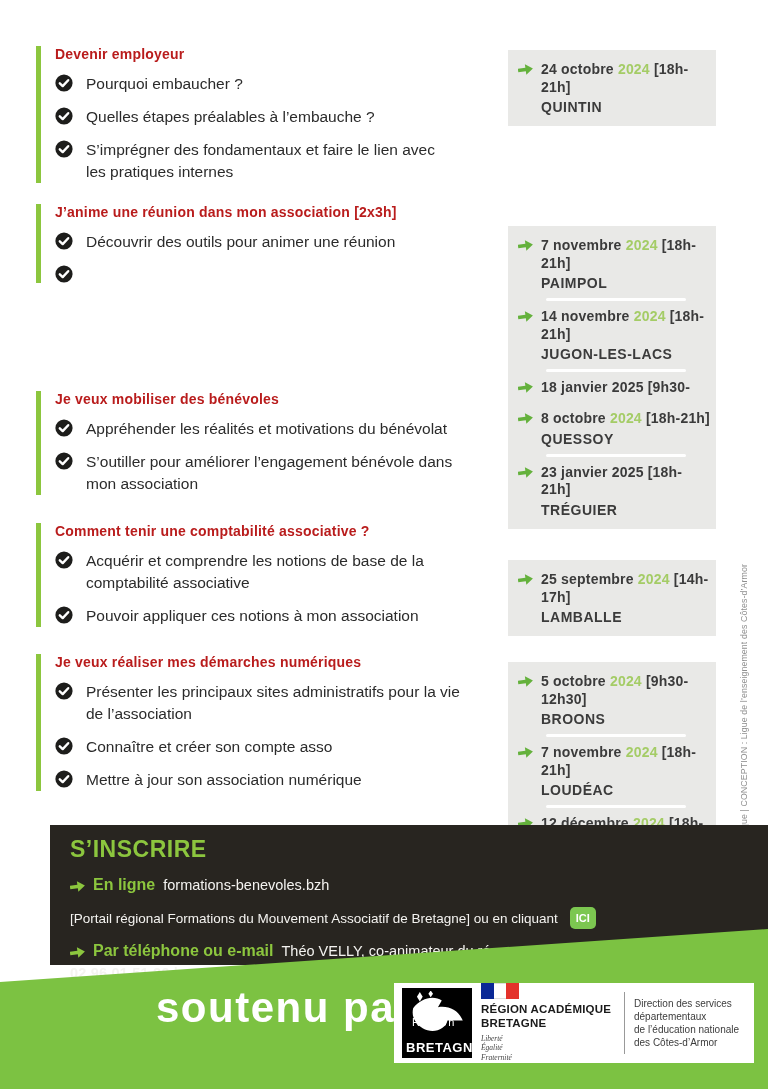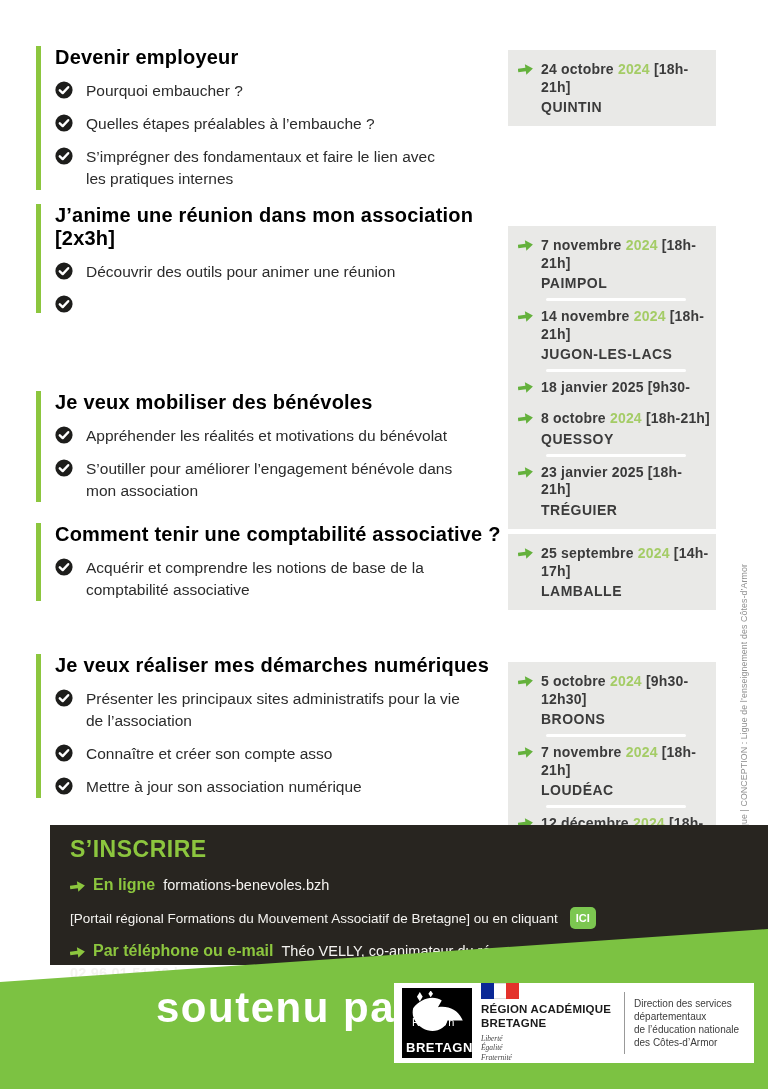--- a/index.html
+++ b/index.html
@@ -5,21 +5,21 @@
 <style>
   html,body{margin:0;padding:0;}
   body{
     width:768px;height:1089px;position:relative;overflow:hidden;
     background:#ffffff;font-family:"Liberation Sans",sans-serif;
   }
   #content{position:absolute;inset:0;}
 
   
   .course{position:absolute;left:36px;width:482px;border-left:5px solid #8CC63E;padding-left:14px;z-index:1;box-sizing:border-box;}
-  .course-title{margin:0 0 3px 0;font-size:20px;font-weight:bold;color:#000000;letter-spacing:.2px;}
+  .course-title{margin:0 0 3px 0;font-size:14px;font-weight:bold;color:#b91c1c;letter-spacing:.2px;}
   .bullet{display:flex;gap:13px;margin-top:11px;align-items:flex-start;}
   .check{flex:0 0 18px;height:18px;margin-top:1px;}
   .btext{font-size:15.5px;line-height:1.42;color:#2B2B2B;white-space:pre-line;}
 
   
   .datebox{position:absolute;left:508px;width:208px;background:#E9E9E7;padding:9px 6px 9px 10px;box-sizing:border-box;z-index:1;}
   .session{display:flex;gap:8px;align-items:flex-start;margin:2px 0;}
   .arr{flex:0 0 15px;margin-top:2px;color:#64B13C;line-height:0;}
   .dk{color:#8CC63E;}
   .dline{font-size:14px;font-weight:bold;color:#3B3B3B;letter-spacing:.2px;line-height:1.25;}
@@ -195,22 +195,29 @@
     <section class="course" style="top: 523px;">
       <h2 class="course-title">Comment tenir une comptabilité associative ?</h2>
       <div class="bullet">
         <span class="check"><svg width="18" height="18" viewBox="0 0 18 18">
             <circle cx="9" cy="9" r="8.6" fill="#1D1D1B"></circle>
             <path d="M4.8 9.3 L7.7 12.1 L13.2 6.2" fill="none" stroke="#fff" stroke-width="2.4" stroke-linecap="round" stroke-linejoin="round"></path>
           </svg></span>
         <span class="btext">Acquérir et comprendre les notions de base de la
 comptabilité associative</span>
       </div>
-    </section>
-    <aside class="datebox" style="top: 534px;">
+      <div class="bullet">
+        <span class="check"><svg width="18" height="18" viewBox="0 0 18 18">
+            <circle cx="9" cy="9" r="8.6" fill="#1D1D1B"></circle>
+            <path d="M4.8 9.3 L7.7 12.1 L13.2 6.2" fill="none" stroke="#fff" stroke-width="2.4" stroke-linecap="round" stroke-linejoin="round"></path>
+          </svg></span>
+        <span class="btext">Pouvoir appliquer ces notions à mon association</span>
+      </div>
+    </section>
+    <aside class="datebox" style="top: 560px;">
       <div class="session">
         <span class="arr"><svg width="15" height="13" viewBox="0 0 15 13">
             <path fill="currentColor" d="M0 4.8 L7.6 4.8 L7.6 1.2 L15 6.5 L7.6 11.8 L7.6 8.2 L0 8.2 Z" transform="rotate(-8 7.5 6.5)"></path>
           </svg></span>
         <div class="sess-text">
           <div class="dline"><span>25 septembre </span><span class="yr g">2024</span><span> [14h-17h]</span></div>
           <div class="city">LAMBALLE</div>
         </div>
       </div>
     </aside>

